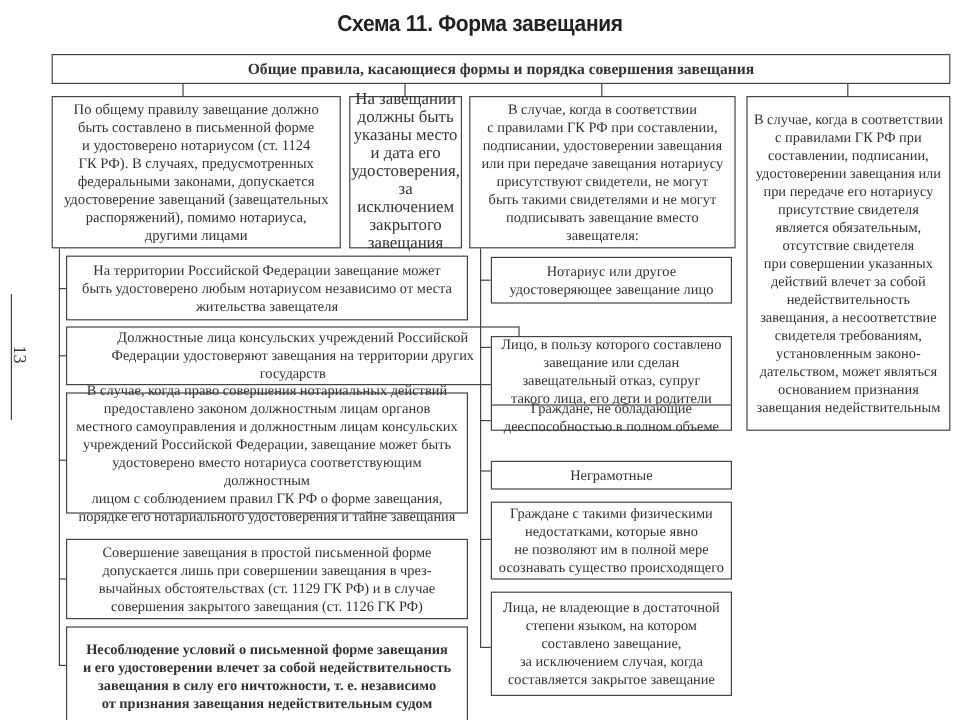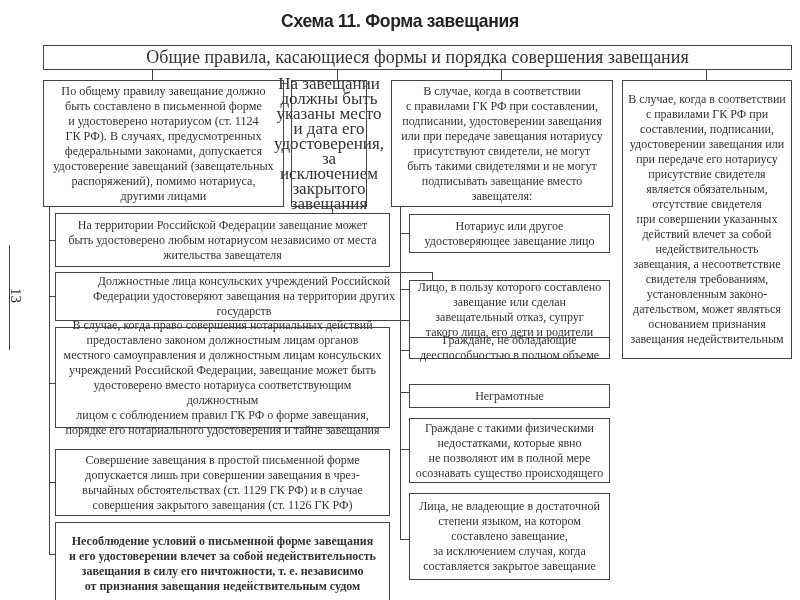--- a/index.html
+++ b/index.html
@@ -4,21 +4,21 @@
 <style>
   html, body { margin: 0; padding: 0; background: #ffffff; }
   body { width: 800px; height: 600px; position: relative; overflow: hidden;
          font-family: "Liberation Serif", serif; color: #333333; }
   .title { position: absolute; left: 0; width: 800px; top: 10px; text-align: center;
            font-family: "Liberation Sans", sans-serif; font-weight: bold; font-size: 19px;
            color: #222; letter-spacing: -0.3px; transform: scaleX(0.92); }
   .box { position: absolute; border: 1.5px solid #444; background: #fff; box-sizing: border-box;
          display: flex; align-items: center; justify-content: center; text-align: center;
          font-size: 12px; line-height: 15px; color: #333; padding: 0 2px; white-space: pre-line; }
-  .top-box { font-size: 18px; font-weight: normal; }
+  .top-box { font-size: 13px; font-weight: bold; }
   .line { position: absolute; background: #444; }
   .pagenum { position: absolute; left: 8px; top: 287px; font-size: 15px; transform: rotate(90deg);
              transform-origin: center; color: #333; }
 </style>
 </head>
 <body>
 
 <div class="title">Схема 11. Форма завещания</div>
 
 <div class="line" style="left:9px; top:245px; width:1px; height:105px;"></div>
@@ -32,21 +32,21 @@
 <div class="line" style="left:706px; top:70px; width:1px; height:10px;"></div>
 
 <div class="box" style="left:43px; top:80px; width:241px; height:127px; font-size:12.2px;">По общему правилу завещание должно
 быть составлено в письменной форме
 и удостоверено нотариусом (ст. 1124
 ГК РФ). В случаях, предусмотренных
 федеральными законами, допускается
 удостоверение завещаний (завещательных
 распоряжений), помимо нотариуса,
 другими лицами</div>
-<div class="box" style="left:291px; top:80px; width:76px; height:127px; font-size:17px;">На завещании
+<div class="box" style="left:291px; top:80px; width:94px; height:127px; font-size:14px;">На завещании
 должны быть
 указаны место
 и дата его
 удостоверения,
 за исключением
 закрытого
 завещания</div>
 <div class="box" style="left:391px; top:80px; width:222px; height:127px; font-size:12px;">В случае, когда в соответствии
 с правилами ГК РФ при составлении,
 подписании, удостоверении завещания

